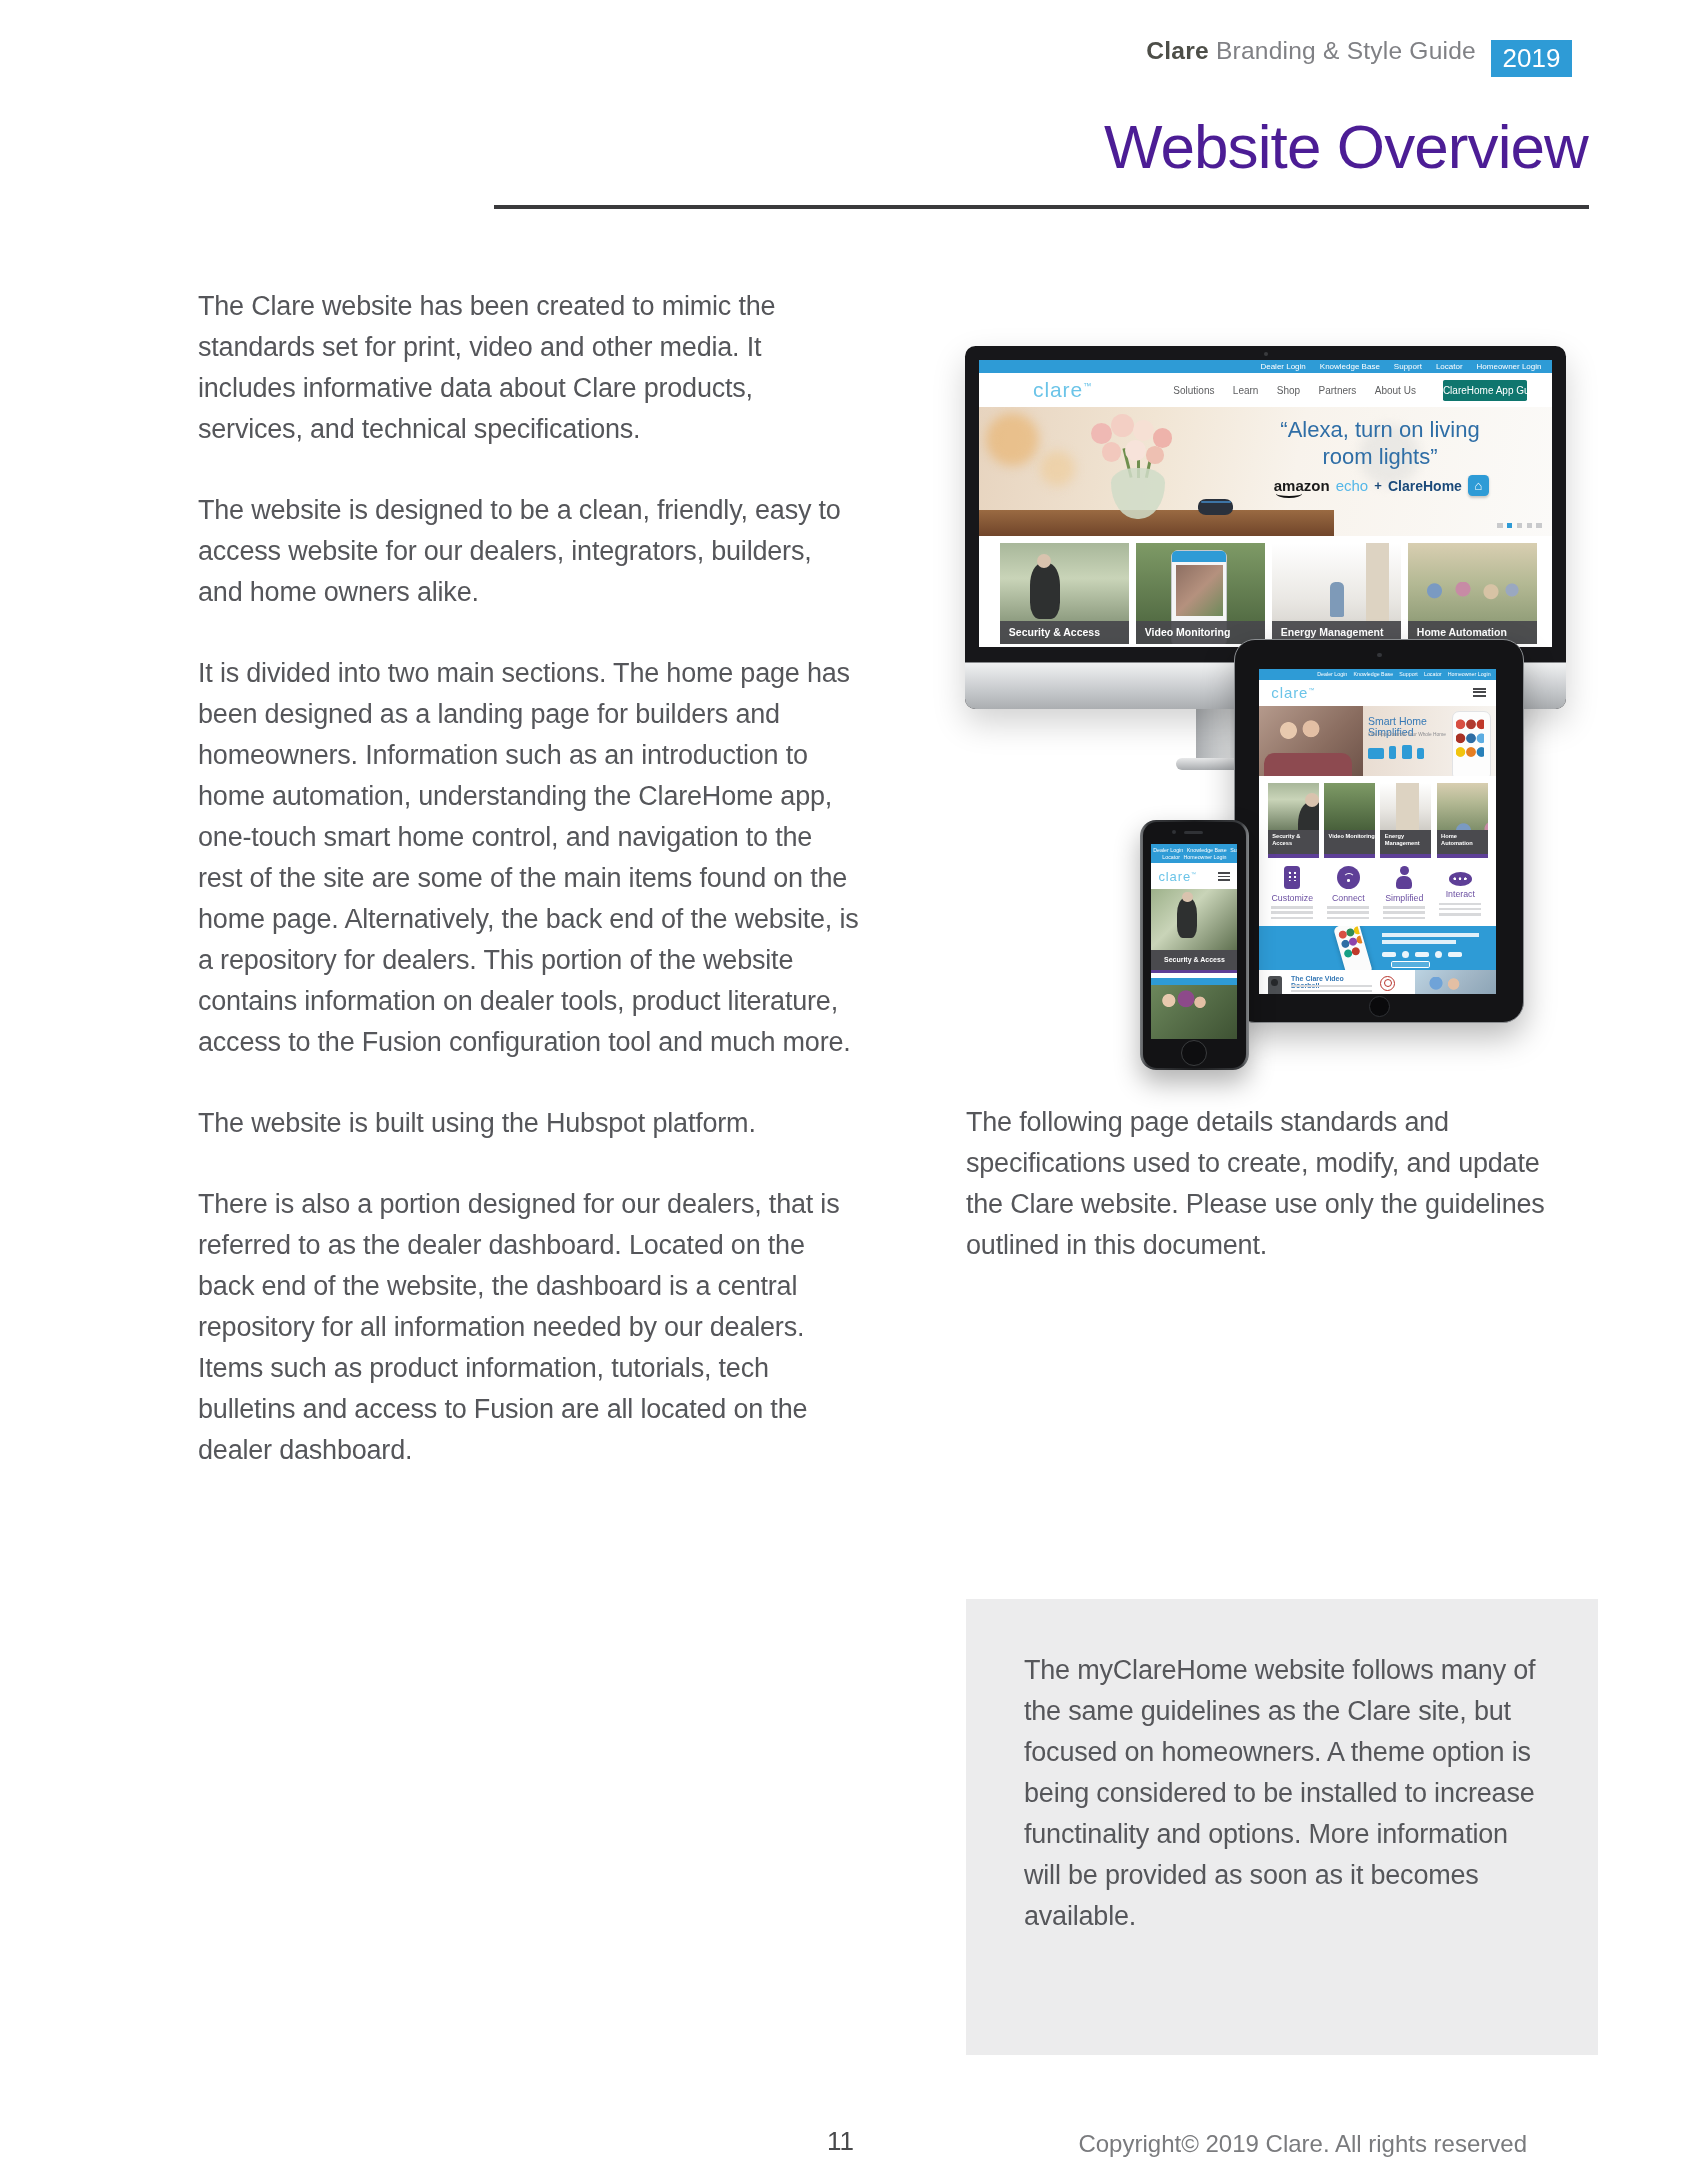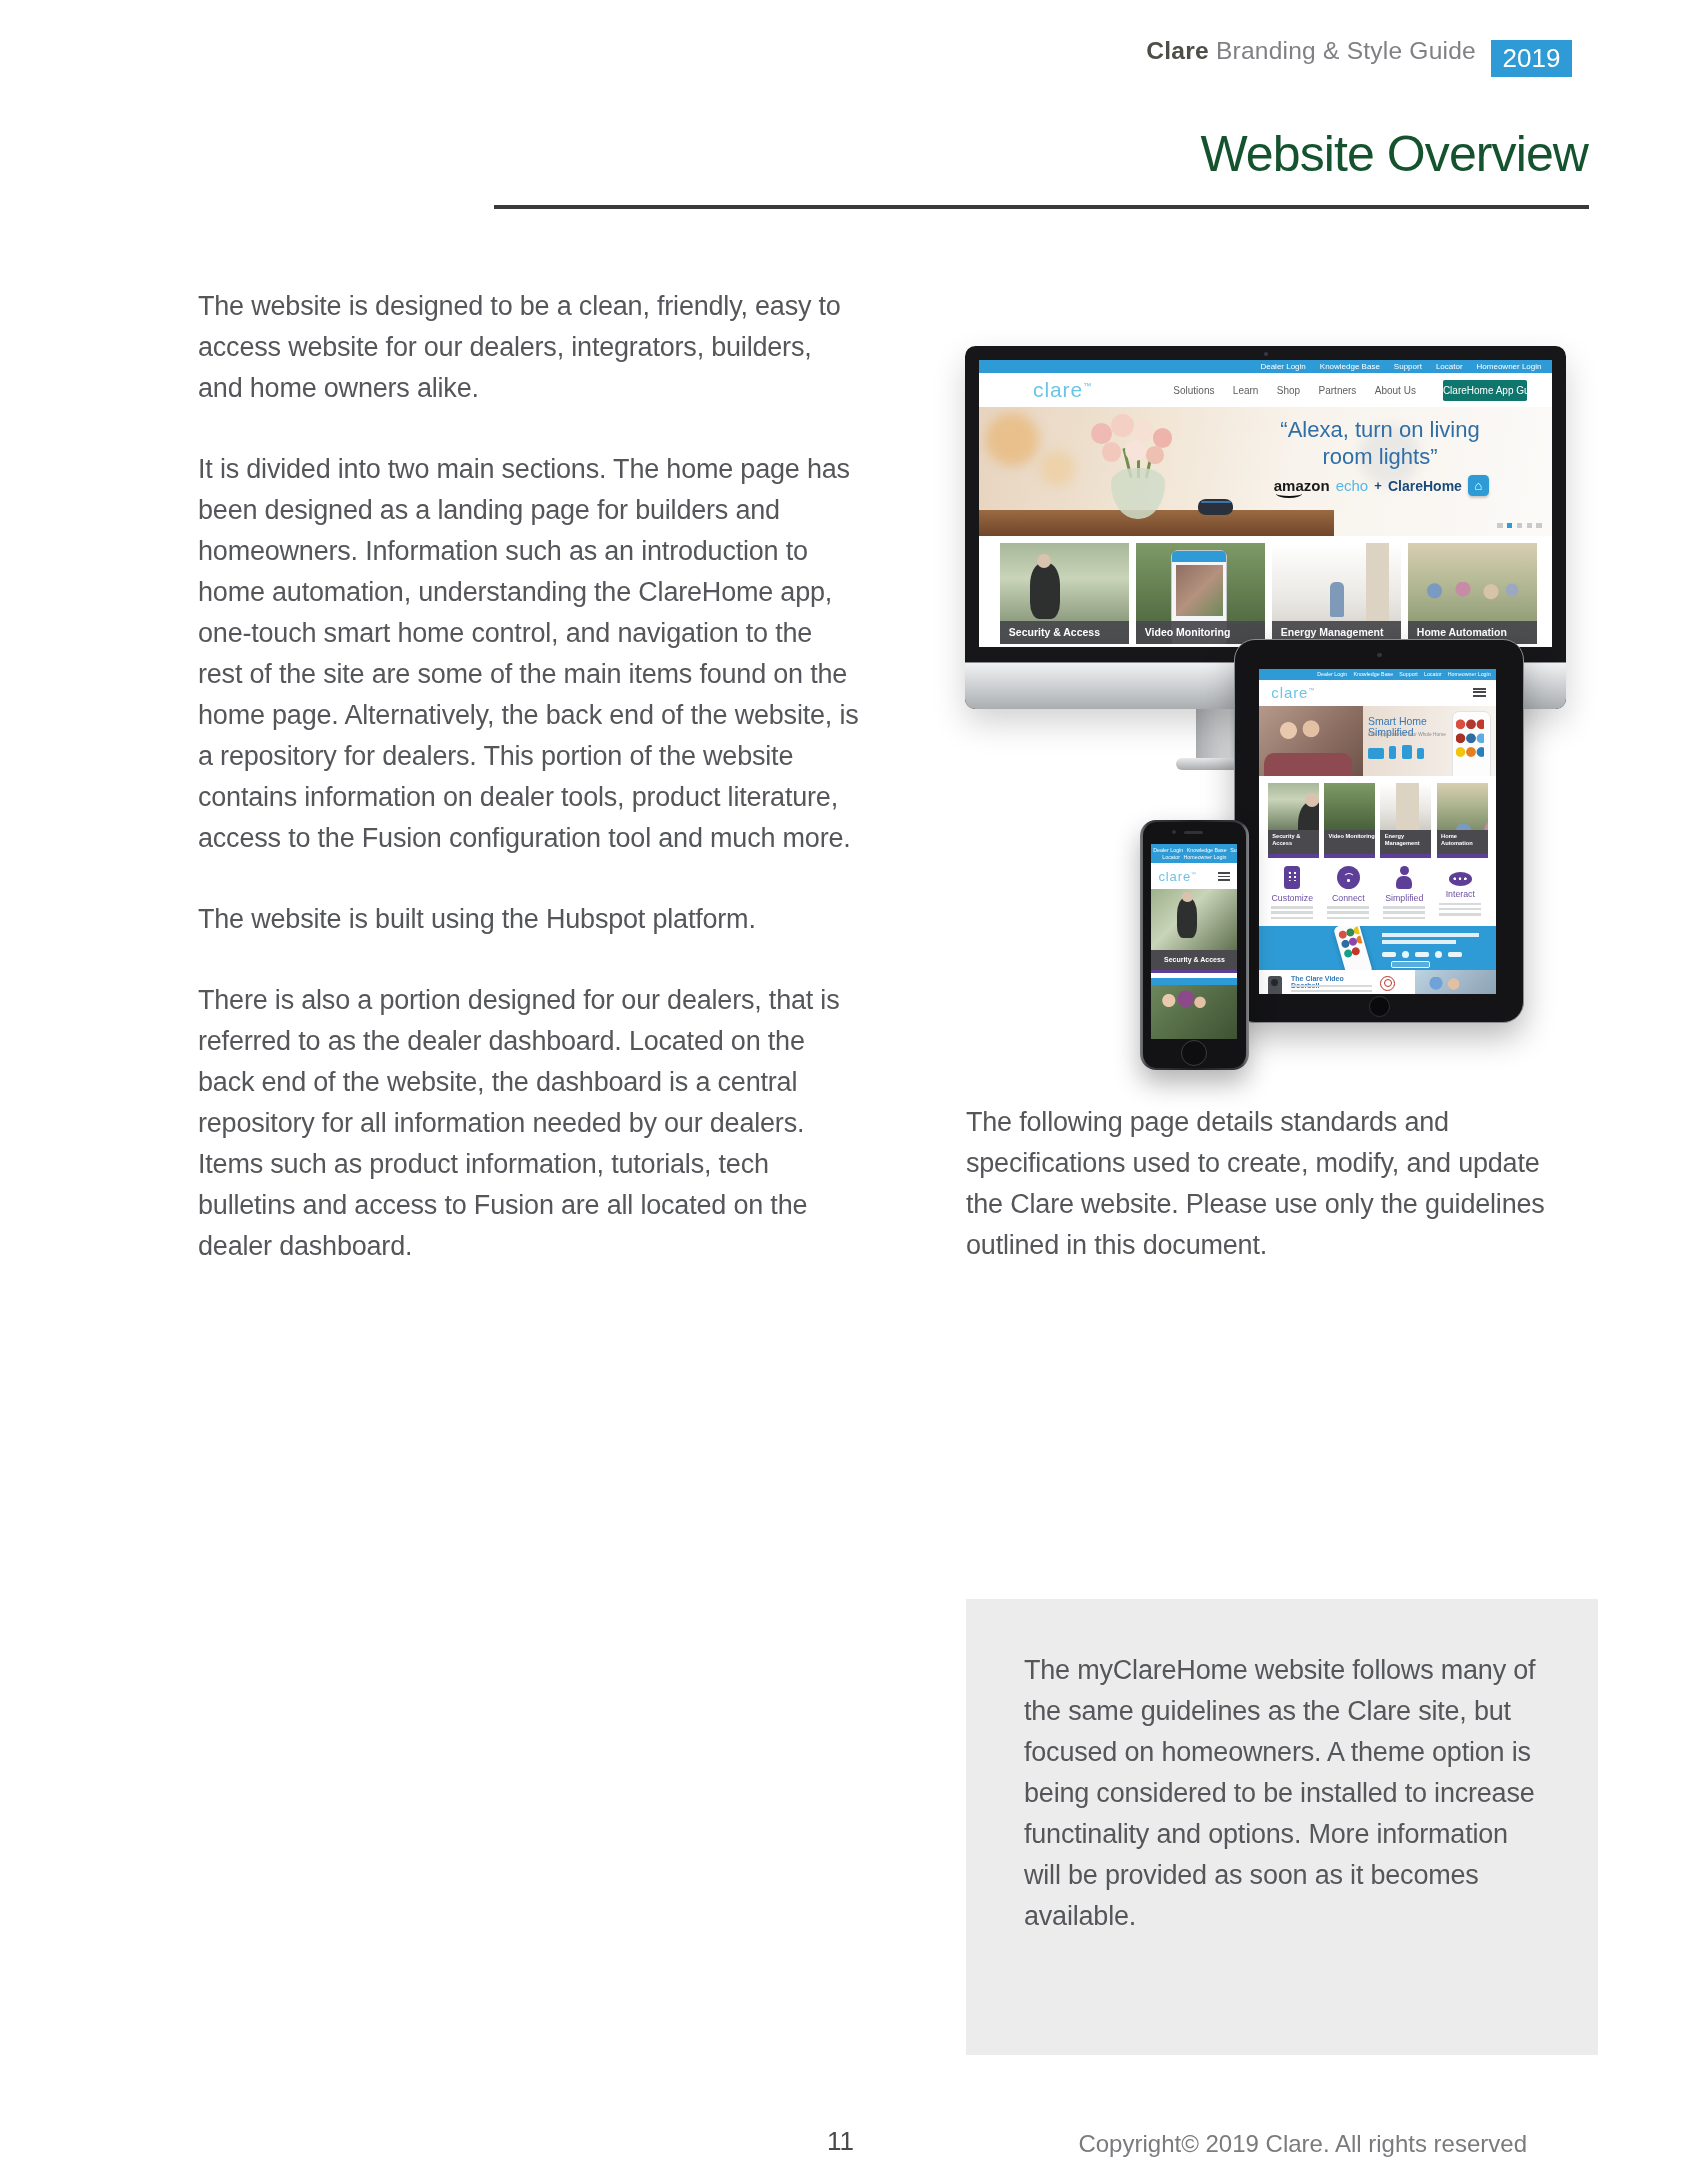--- a/index.html
+++ b/index.html
@@ -5,21 +5,21 @@
   * { margin:0; padding:0; box-sizing:border-box; }
   html,body { background:#ffffff; }
   body { font-family:"Liberation Sans", sans-serif; }
   .sheet { position:relative; width:1685px; height:2181px; background:#fff; overflow:hidden; margin:0 auto; }
 
   
   .brand-line { position:absolute; top:37px; right:209px; font-size:24.6px; color:#808185; letter-spacing:0.2px; }
   .brand-line b { color:#4d4e48; font-weight:bold; }
   .year-badge { position:absolute; top:40px; left:1491px; width:81px; height:37px; background:#2E9BD6; color:#fff; font-size:26px; line-height:37px; text-align:center; }
 
-  .page-title { position:absolute; top:125px; right:97px; font-size:50px; font-weight:200; color:#14532d; letter-spacing:-0.9px; }
+  .page-title { position:absolute; top:111px; right:97px; font-size:62px; font-weight:200; color:#4c1d95; letter-spacing:-0.9px; }
   .title-rule { position:absolute; left:494px; top:205px; width:1095px; height:3.5px; background:#3a3a3c; }
 
   
   .left-col { position:absolute; left:198px; top:286px; width:665px; }
   .left-col p, .right-col p, .note-box p { font-size:27px; line-height:41px; color:#55565a; letter-spacing:-0.2px; }
   .left-col p { margin-bottom:40px; }
   .right-col { position:absolute; left:966px; top:1102px; width:614px; }
   .note-box { position:absolute; left:966px; top:1599px; width:632px; height:456px; background:#ECECED; }
   .note-box p { position:absolute; left:58px; top:51px; width:518px; }
 
@@ -195,20 +195,21 @@
   <div class="brand-line">
     <b>Clare</b>
     <span>Branding &amp; Style Guide</span>
   </div>
   <div class="year-badge">2019</div>
 
   <h1 class="page-title">Website Overview</h1>
   <div class="title-rule"></div>
 
   <div class="left-col">
+    <p>The Clare website has been created to mimic the standards set for print, video and other media. It includes informative data about Clare products, services, and technical specifications.</p>
     <p>The website is designed to be a clean, friendly, easy to access website for our dealers, integrators, builders, and home owners alike.</p>
     <p>It is divided into two main sections. The home page has been designed as a landing page for builders and homeowners. Information such as an introduction to home automation, understanding the ClareHome app, one-touch smart home control, and navigation to the rest of the site are some of the main items found on the home page. Alternatively, the back end of the website, is a repository for dealers. This portion of the website contains information on dealer tools, product literature, access to the Fusion configuration tool and much more.</p>
     <p>The website is built using the Hubspot platform.</p>
     <p>There is also a portion designed for our dealers, that is referred to as the dealer dashboard. Located on the back end of the website, the dashboard is a central repository for all information needed by our dealers. Items such as product information, tutorials, tech bulletins and access to Fusion are all located on the dealer dashboard.</p>
   </div>
 
   <div class="right-col">
     <p>The following page details standards and specifications used to create, modify, and update the Clare website. Please use only the guidelines outlined in this document.</p>
   </div>
 

